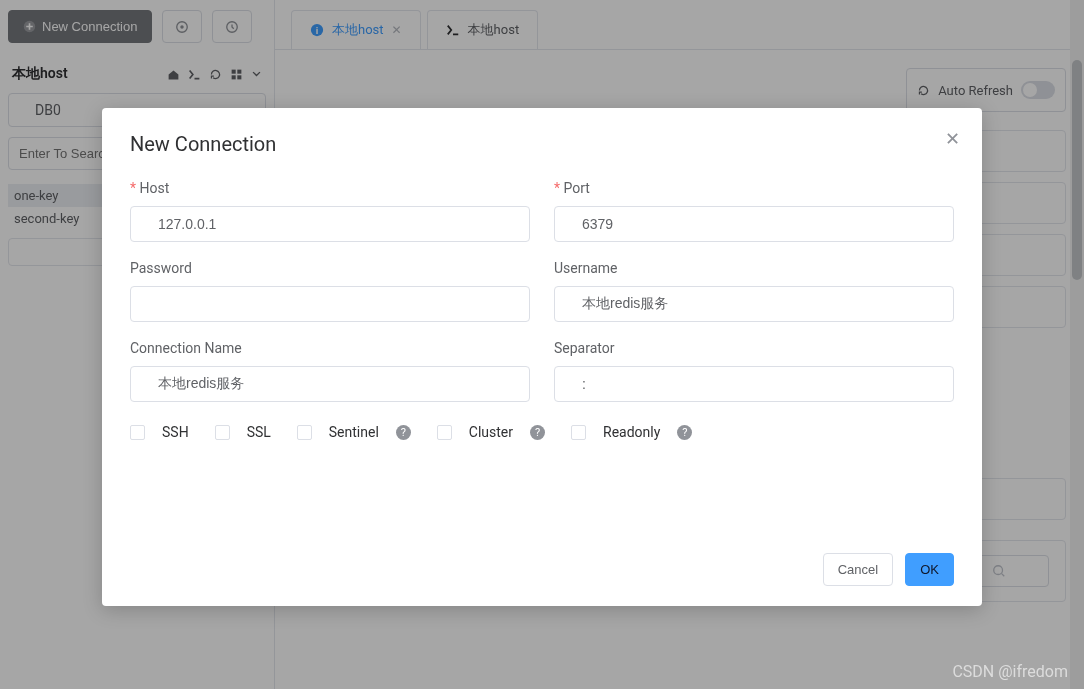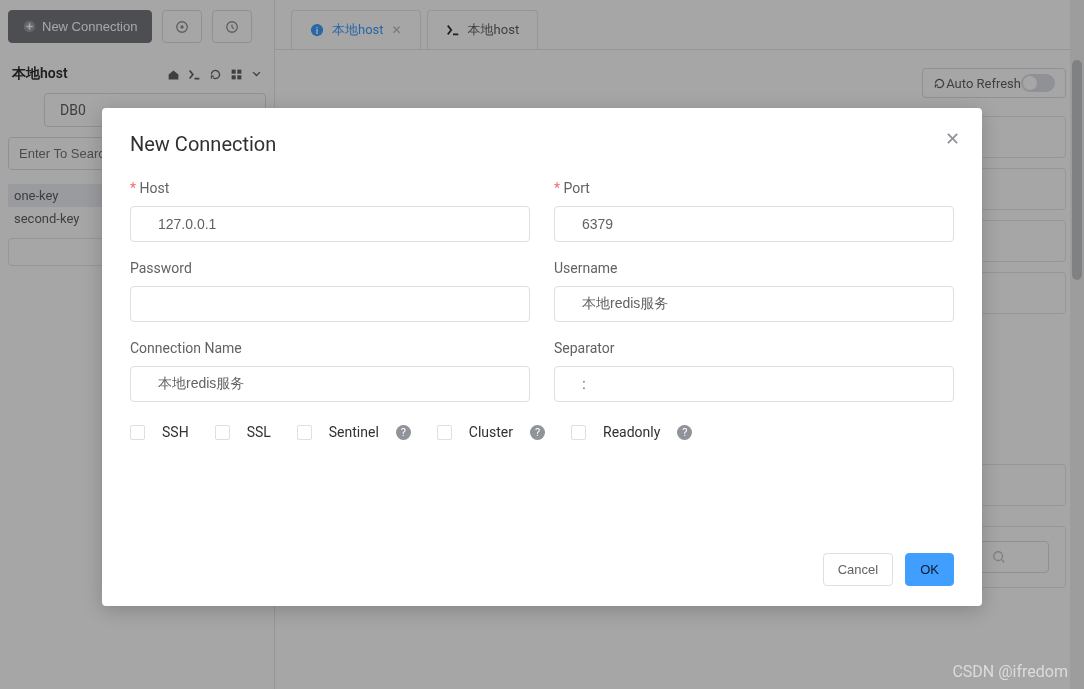--- a/index.html
+++ b/index.html
@@ -47,24 +47,23 @@
   align-items: center;
   justify-content: space-between;
   padding: 6px 4px 10px;
 }
 .conn-title { font-weight: 600; color: #303133; }
 .conn-icons { display: flex; gap: 8px; color: #606266; font-size: 12px; }
 .conn-icons span { cursor: pointer; }
 .db-select {
   border: 1px solid #dcdfe6;
   border-radius: 4px;
-  padding: 8px 15px;
+  padding: 8px 26px;
   margin-bottom: 10px;
   background: #fff;
-  margin-left: 36px;
 }
 .search-input {
   border: 1px solid #dcdfe6;
   border-radius: 4px;
   padding: 8px 10px;
   margin-bottom: 10px;
   width: 100%;
   font-size: 13px;
   color: #606266;
 }
@@ -106,23 +105,24 @@
 .content {
   flex: 1;
   padding: 18px;
   overflow: auto;
   position: relative;
 }
 .top-right-row { display: flex; justify-content: flex-end; margin-bottom: 18px; }
 .auto-refresh-btn {
   border: 1px solid #dcdfe6;
   border-radius: 4px;
-  padding: 5px 10px;
-  display: flex;
-  align-items: center;
+  padding: 12px 10px;
+  display: flex;
+  align-items: center;
+  gap: 8px;
   font-size: 13px;
   background: #fff;
   text-align: center;
 }
 .toggle {
   width: 34px; height: 18px;
   background: #dcdfe6;
   border-radius: 9px;
   position: relative;
 }

